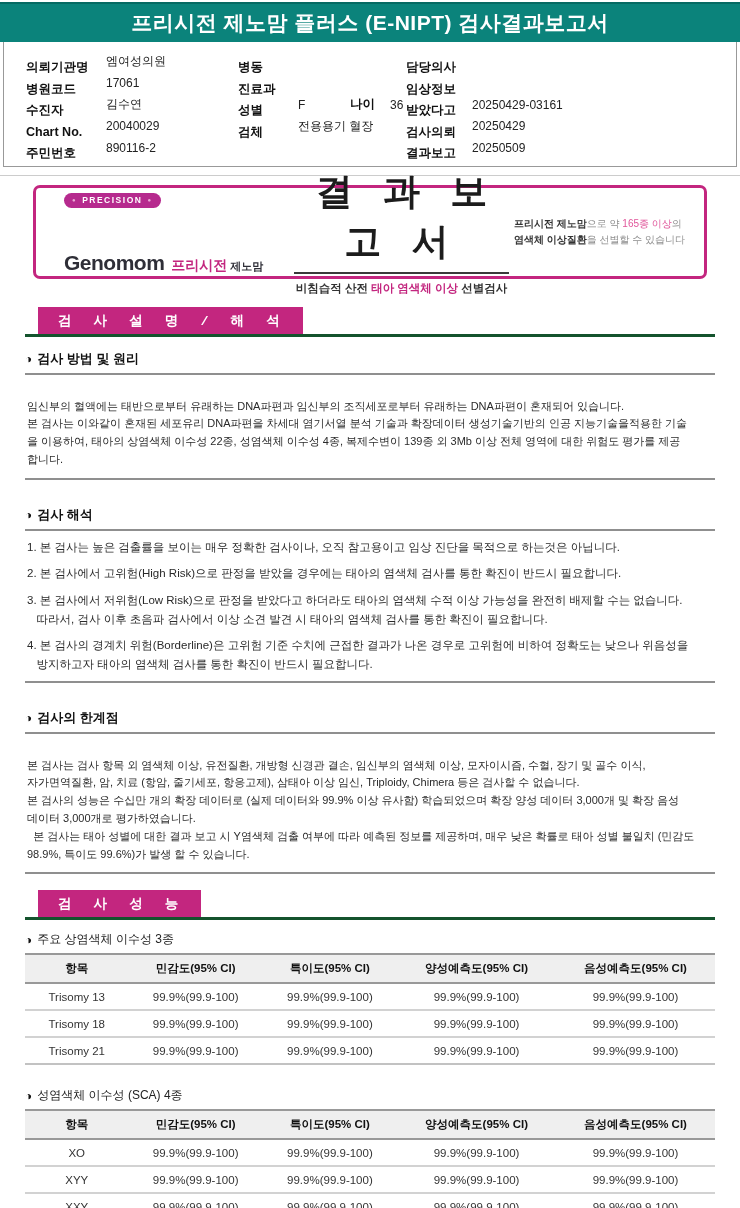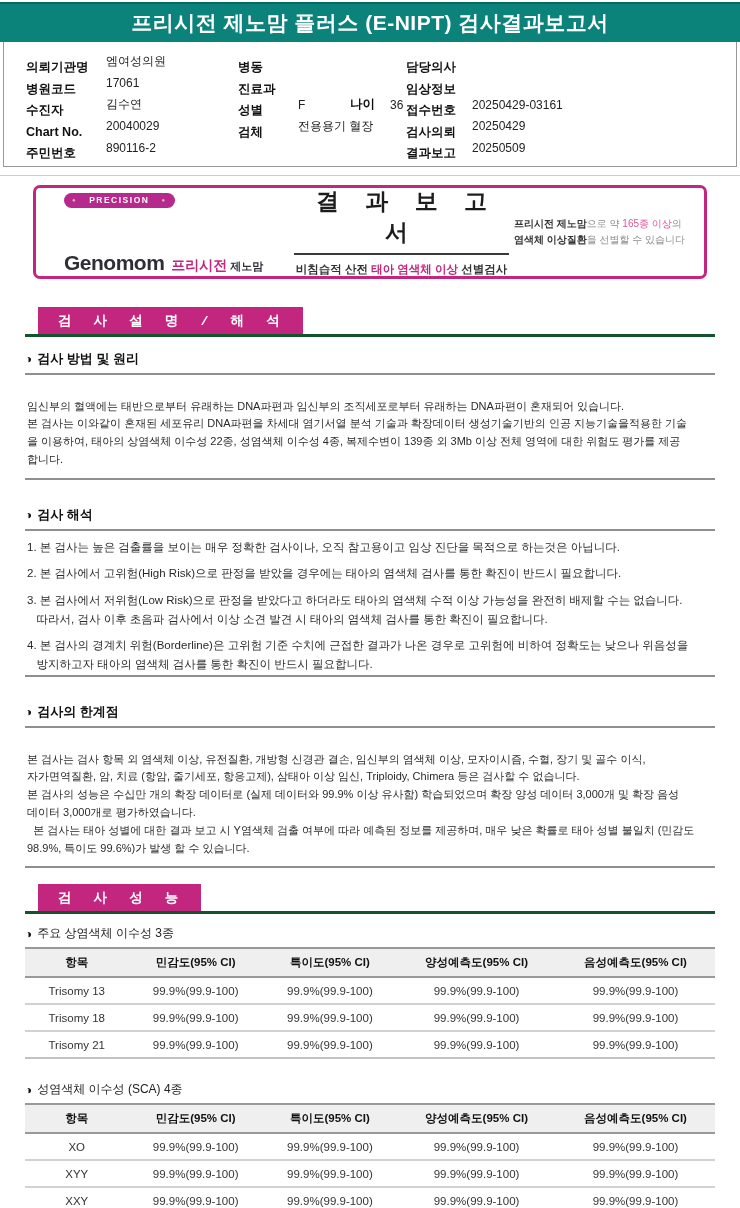--- a/index.html
+++ b/index.html
@@ -32,31 +32,31 @@
   .inline-label { font-weight:bold; font-size:12.5px; color:#111; width:40px; margin-left:22px; }
   .c2 .info-value.short { width:30px; }
   .info-underline { border-bottom:1px solid #ccc; margin-top:8px; }
   
   .report-box {
     margin:9px 33px 0; height:94px; border:3px solid #c3267f; border-radius:7px;
     display:flex; align-items:center; padding:0 18px 0 28px; background:#fff;
   }
   .brand { width:225px; }
   .precision-pill {
-    display:inline-flex; align-items:center; gap:12px; background:#b62a8e; color:#fff;
+    display:inline-flex; align-items:center; gap:5px; background:#b62a8e; color:#fff;
     border-radius:9px; font-size:8.5px; font-weight:bold; letter-spacing:1.5px;
     padding:2.5px 8px; margin-bottom:3px;
   }
   .pill-dot { font-size:6px; color:#e9aad4; line-height:1; }
   .brand-line { display:flex; align-items:baseline; gap:7px;margin-top:40px; }
   .brand-name { font-size:21px; font-weight:bold; color:#2e2e37; letter-spacing:-0.5px; }
   .brand-sub-magenta { font-size:14px; font-weight:bold; color:#c3267f; }
   .brand-sub-dark { font-size:11px; font-weight:bold; color:#2e2e37; margin-left:-4px; }
   .report-center { flex:1; text-align:center; }
-  .report-title { font-size:23px; font-weight:bold; color:#1c1c1c; letter-spacing:10px; text-indent:10px; }
+  .report-title { font-size:37px; font-weight:bold; color:#1c1c1c; letter-spacing:10px; text-indent:10px; }
   .report-rule { width:215px; border-bottom:2px solid #3a3a3a; margin:5px auto 7px; }
   .report-subtitle { font-size:11.5px; color:#333; font-weight:bold; }
   .report-subtitle .hl { color:#c3267f; }
   .report-note { width:172px; font-size:10px; color:#8d8d8d; line-height:1.55; }
   .report-note b { color:#333; }
   .report-note .pink { color:#e0559a; }
   
   .section-bar { margin:28px 25px 0; border-bottom:3px solid #14532d;font-family:Liberation Mono, monospace; }
   .section-label {
     display:inline-block; background:#c3267f; color:#fff; font-weight:bold;
@@ -66,21 +66,21 @@
   .subsection { margin:8px 25px 0; }
   .sub-head {
     font-size:13px; font-weight:bold; color:#111; padding:5px 2px 5px 0;
     border-bottom:2px solid #8f8f8f; display:flex; align-items:center; gap:5px;
   }
   .bullet { font-size:12px; color:#111; }
   .sub-body {
     font-size:11px; color:#2a2a2a; line-height:1.62; padding:23px 2px 9px;
     border-bottom:2px solid #8f8f8f; white-space:pre-wrap;
   }
-  .sub-body-list { padding:7px 2px 1px; border-bottom:2px solid #8f8f8f; }
+  .sub-body-list { padding:7px 2px 7px; border-bottom:2px solid #8f8f8f; }
   .sub-body-list p {
     font-size:11.5px; color:#2a2a2a; line-height:1.62; white-space:pre-wrap; margin:0 0 8px;
   }
   .sub-body-list p:last-child { margin-bottom:0; }
   .gap14 { height:13px; }
   
   .table-caption {
     margin:11px 25px 5px; font-size:12px; color:#222; display:flex; align-items:center; gap:5px;
   }
   .perf-table {
@@ -150,21 +150,21 @@
   <div class="info-col c3">
     <div class="info-row">
         <span class="info-label">담당의사</span>
         <span class="info-value"></span>
       </div>
     <div class="info-row">
         <span class="info-label">임상정보</span>
         <span class="info-value"></span>
       </div>
     <div class="info-row">
-        <span class="info-label">접수번호</span>
+        <span class="info-label">받았다고</span>
         <span class="info-value">20250429-03161</span>
       </div>
     <div class="info-row">
         <span class="info-label">검사의뢰</span>
         <span class="info-value">20250429</span>
       </div>
     <div class="info-row">
         <span class="info-label">결과보고</span>
         <span class="info-value">20250509</span>
       </div>

